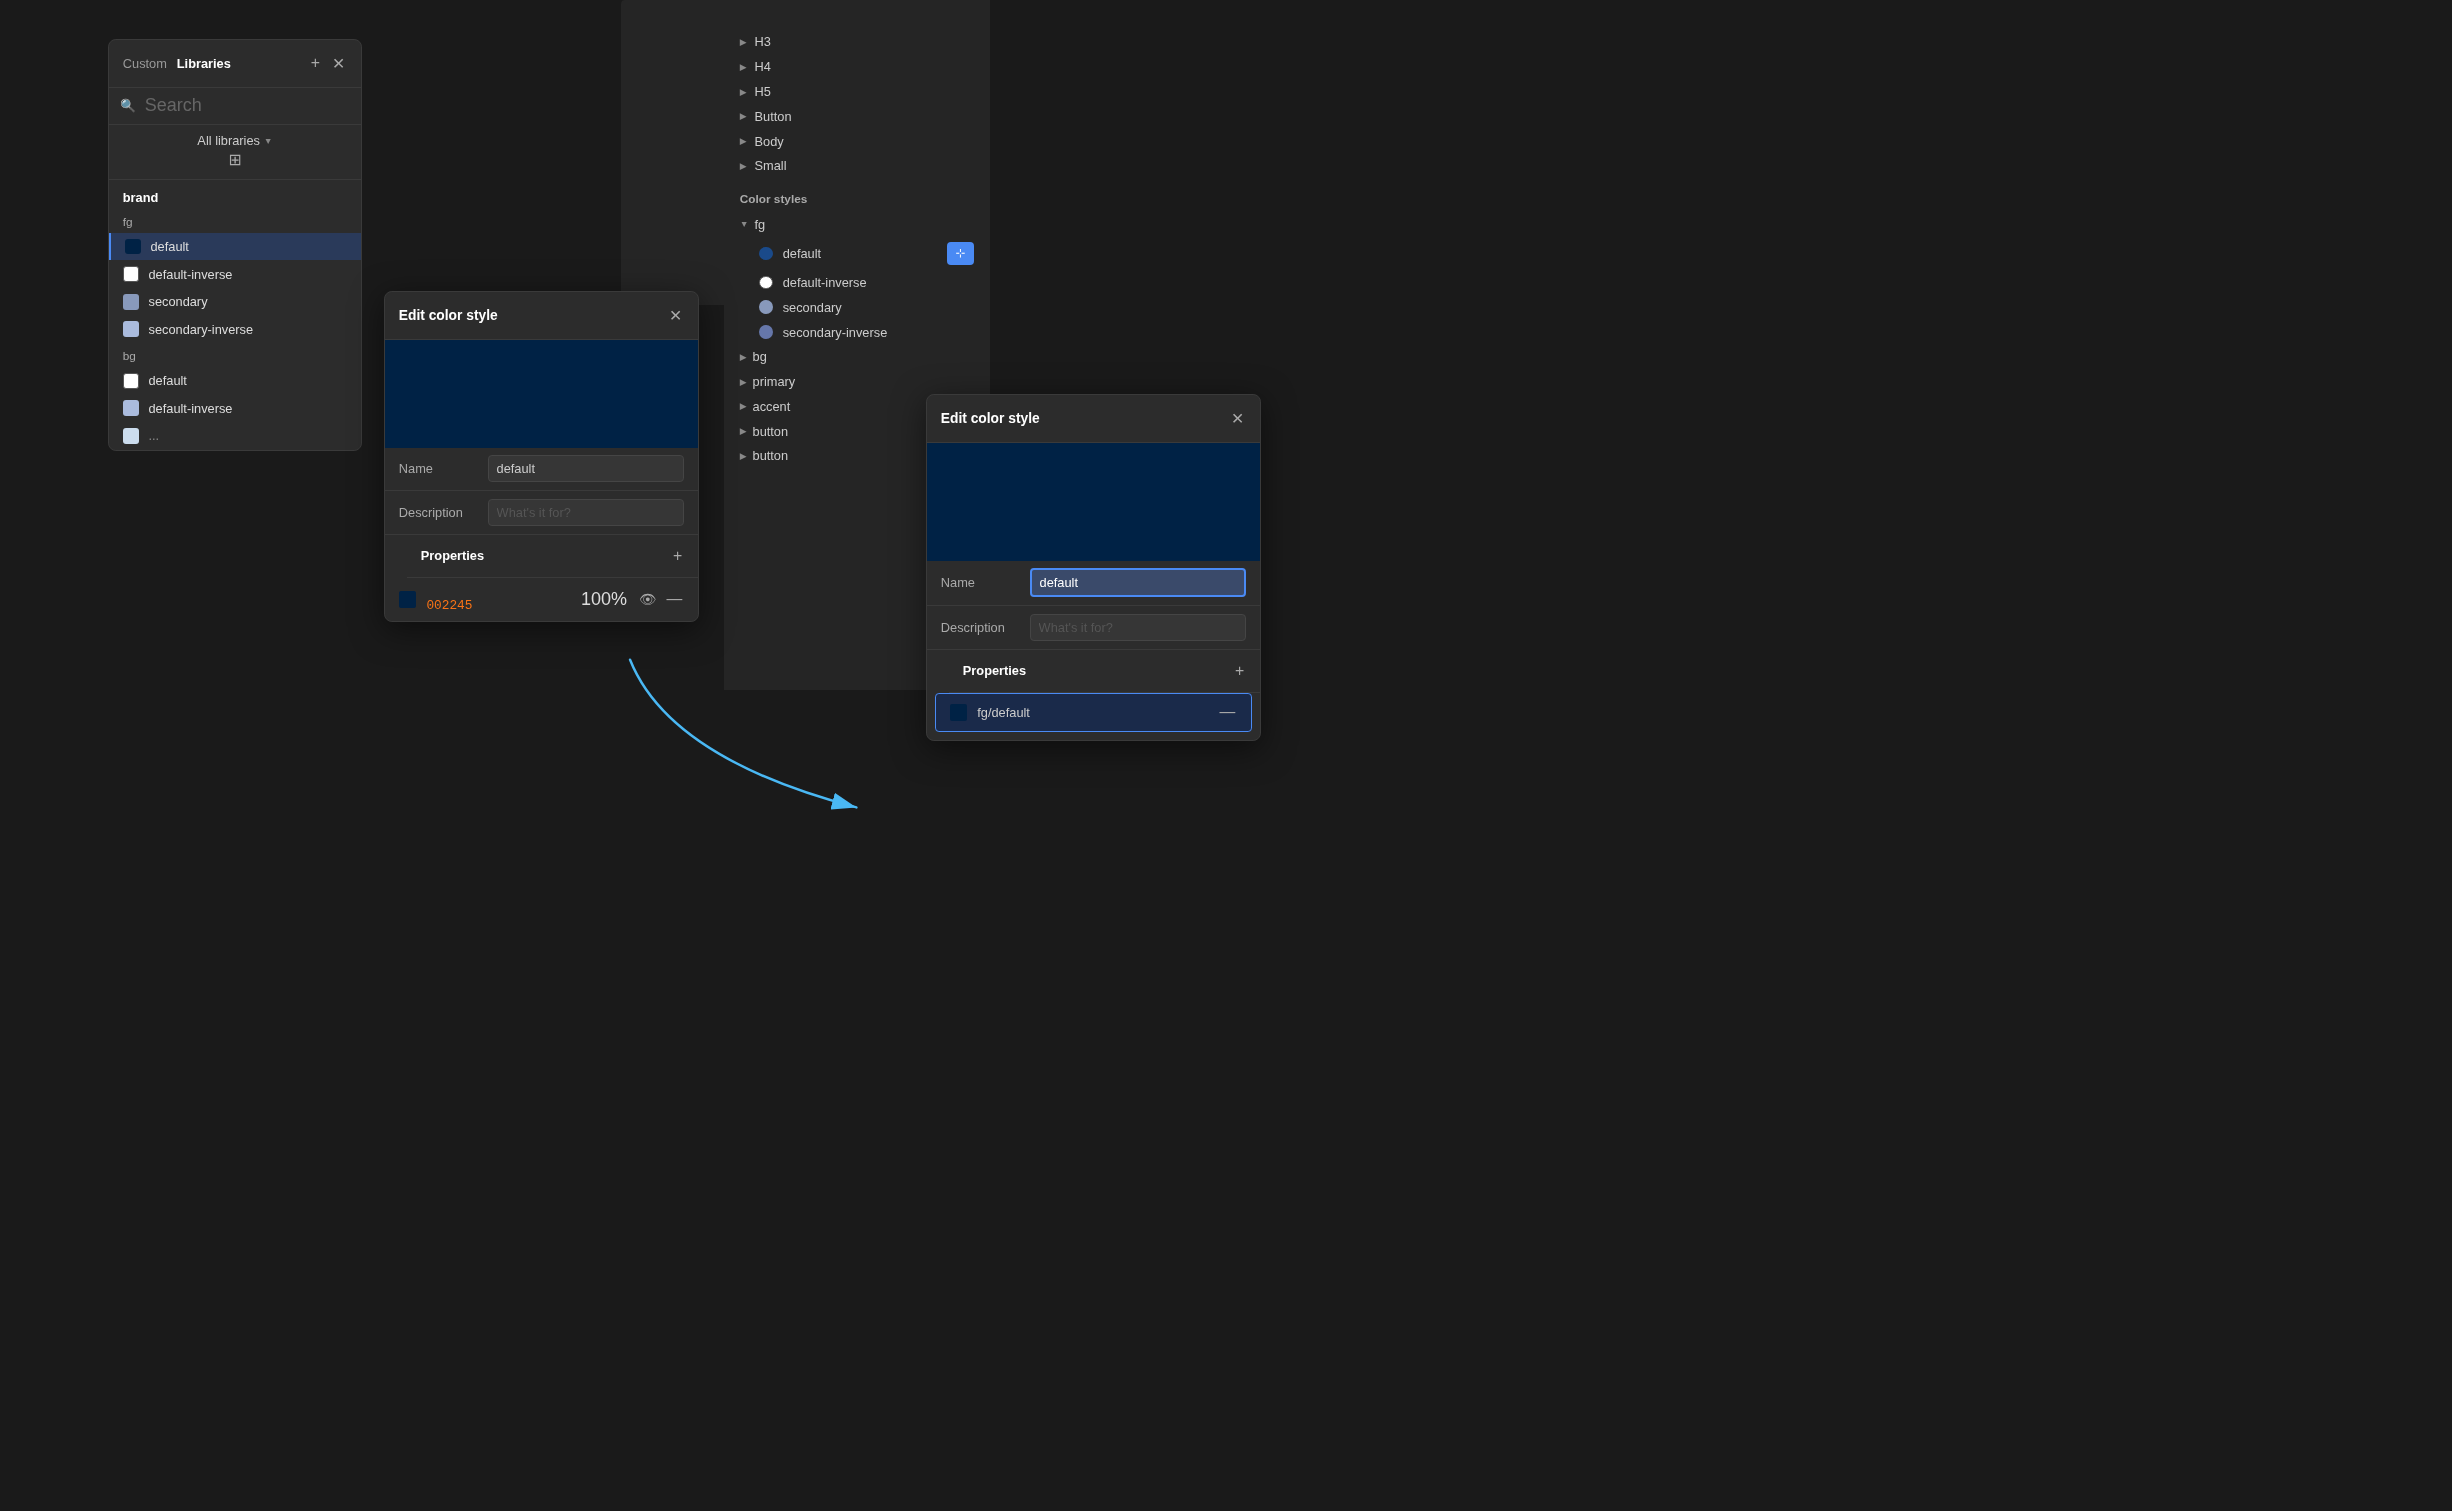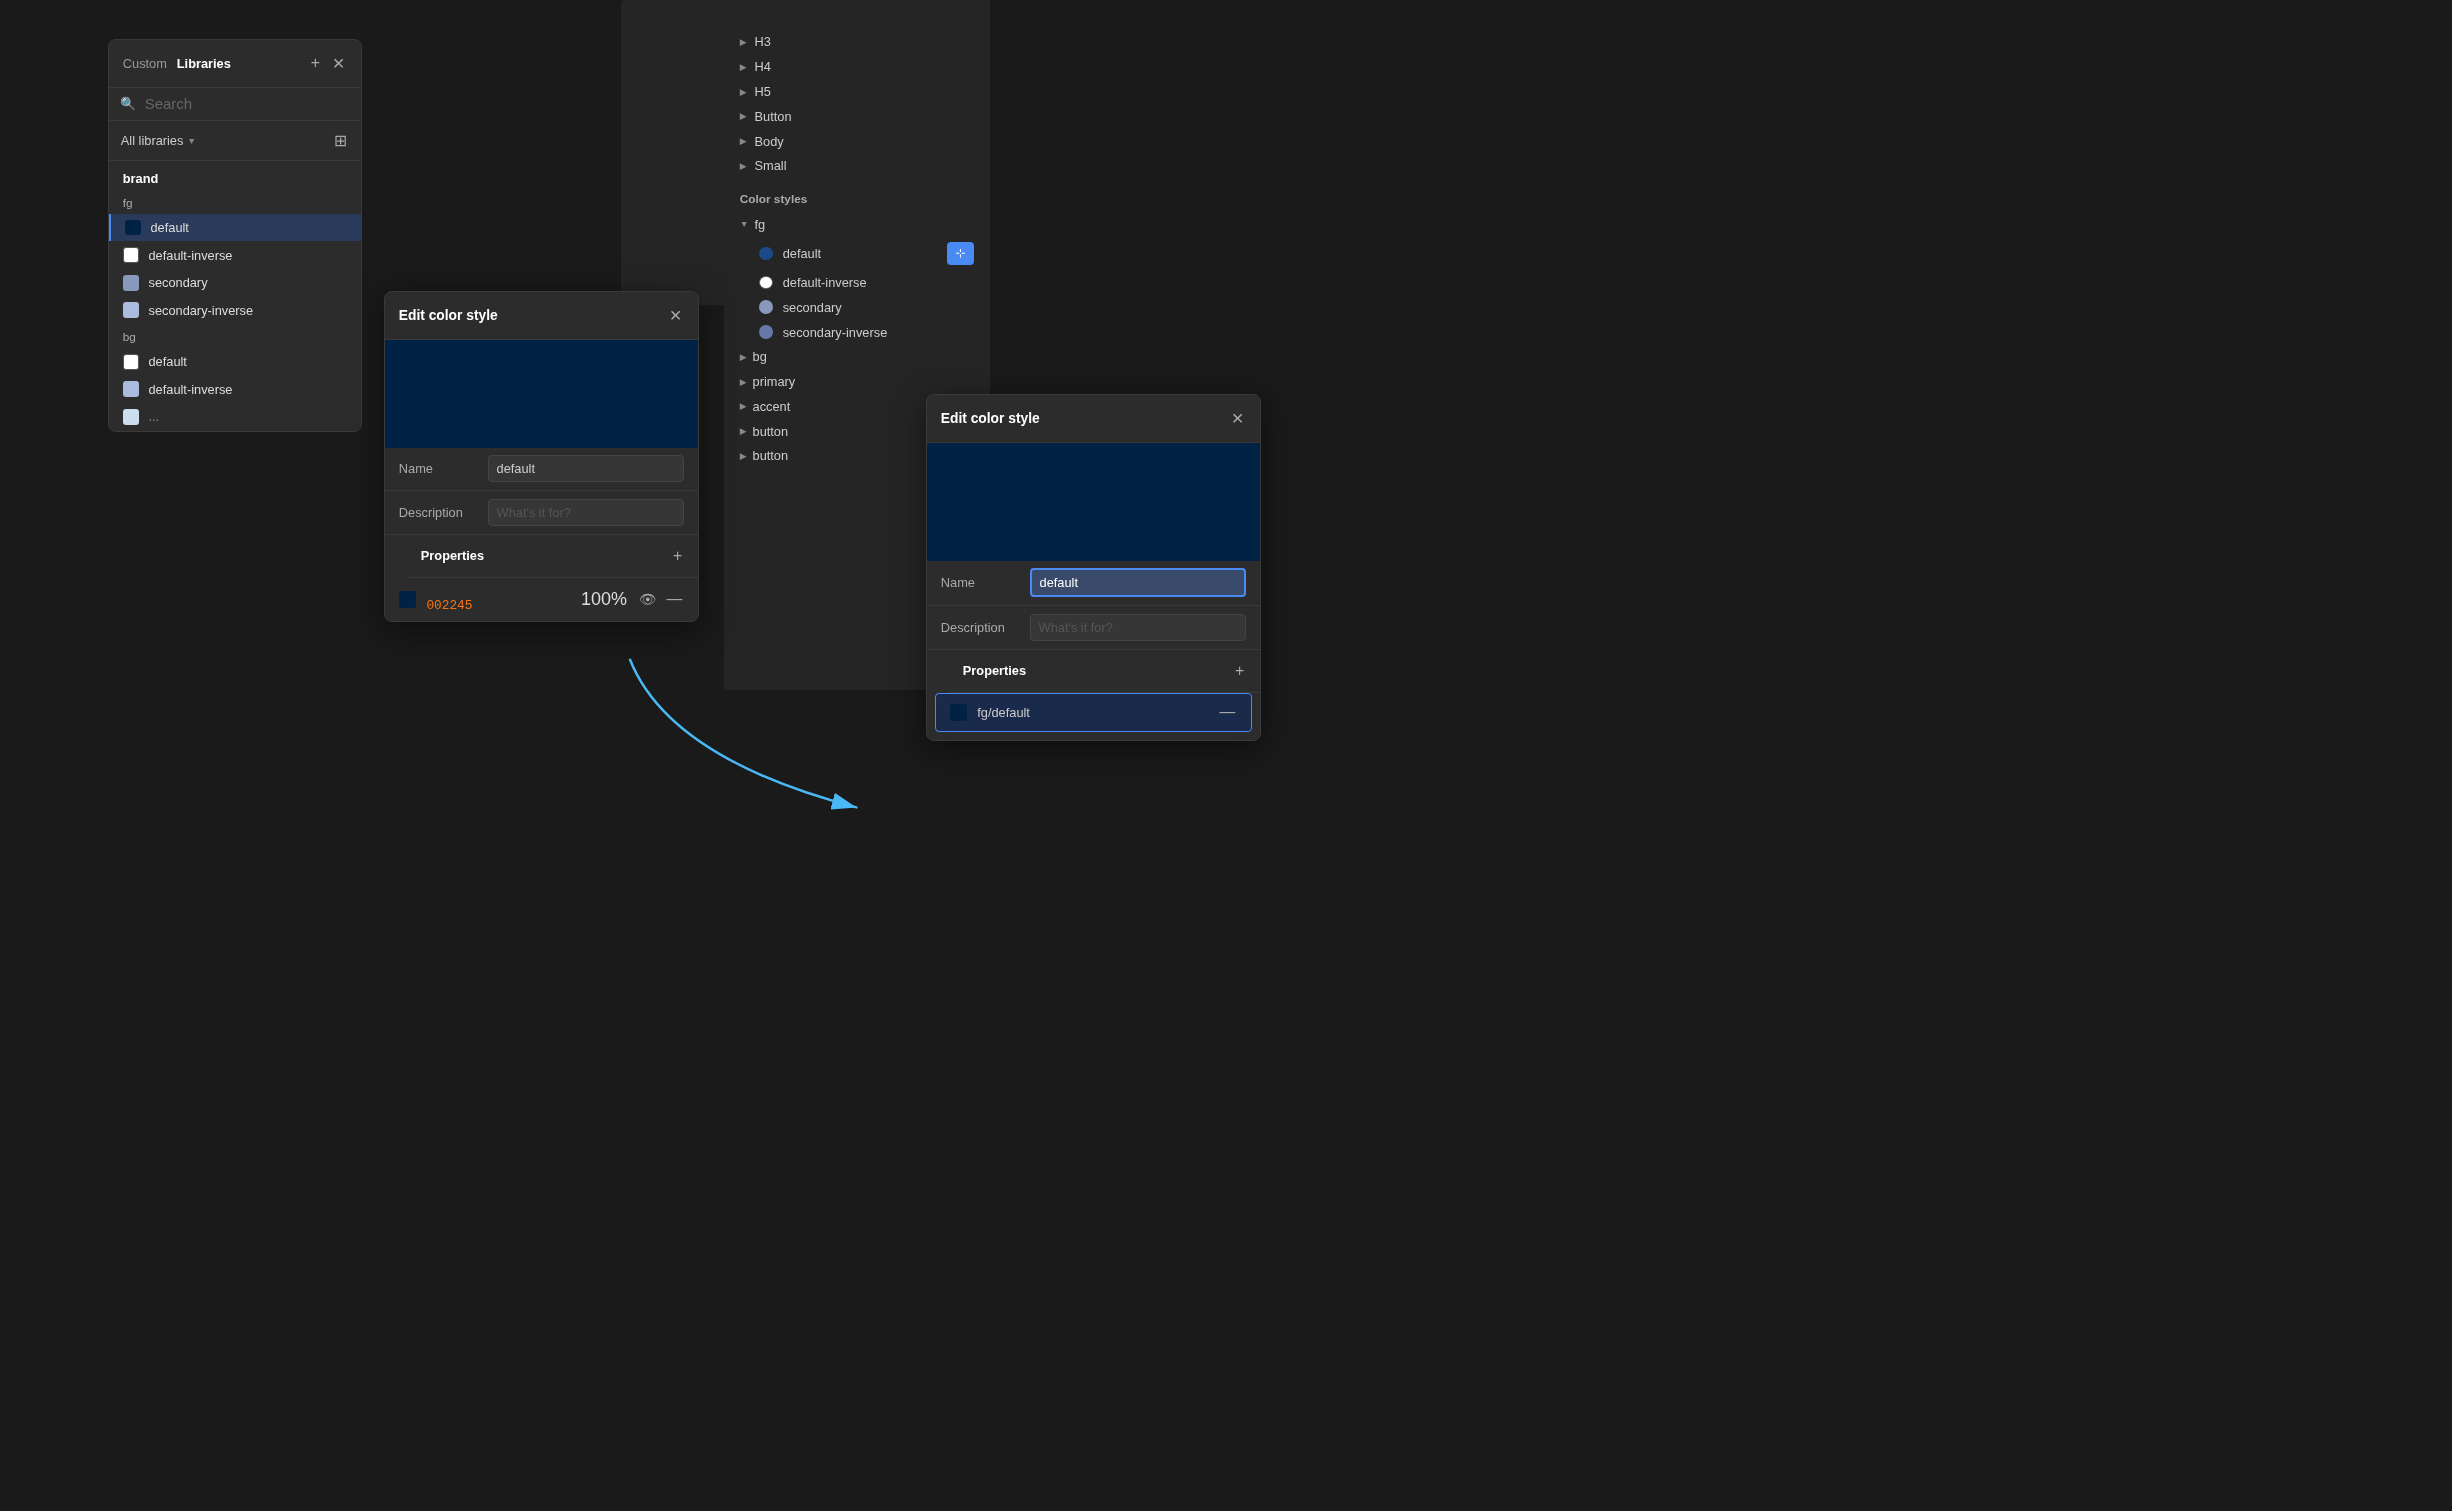--- a/index.html
+++ b/index.html
@@ -65,31 +65,32 @@
       display: flex;
       align-items: center;
       padding: 7.9px 11.8px;
       gap: 7.9px;
       border-bottom: 1px solid #3a3a3a;
     }
     .search-input {
       background: none;
       border: none;
       color: #ccc;
-      font-size: 15px;
+      font-size: 18px;
       outline: none;
       flex: 1;
     }
     .search-input::placeholder { color: #666; }
     .filter-row {
       display: flex;
       align-items: center;
       justify-content: space-between;
       padding: 7.9px 11.8px;
       border-bottom: 1px solid #3a3a3a;
+      flex-direction: column;
     }
     .filter-label {
       display: flex;
       align-items: center;
       gap: 3.9px;
       color: #ccc;
       font-size: 12.8px;
     }
     .grid-icon {
       color: #aaa;

